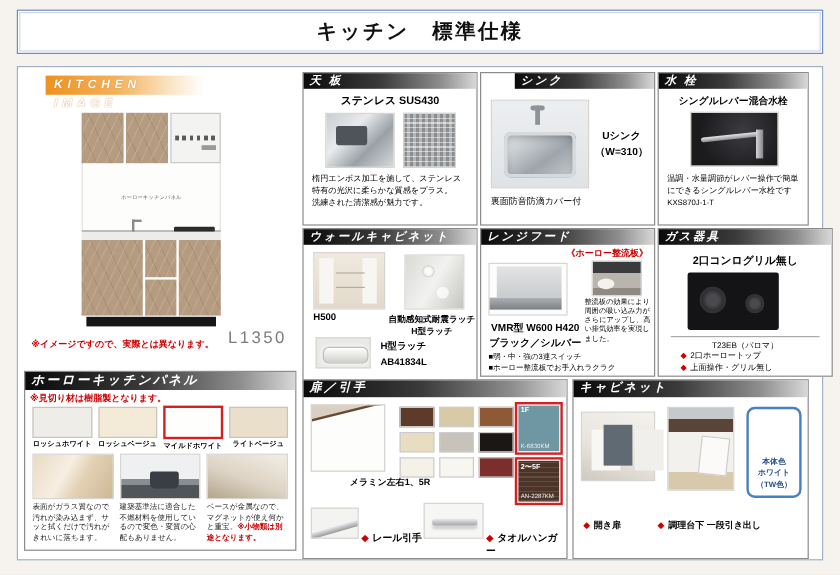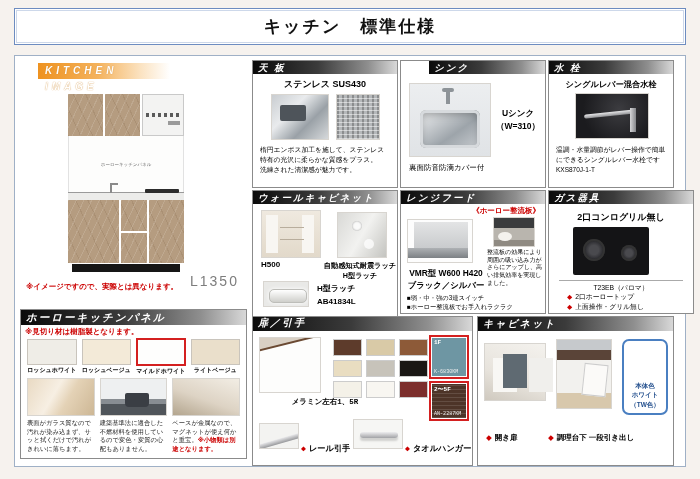--- a/index.html
+++ b/index.html
@@ -145,21 +145,21 @@
   .gs-photo::before { content:""; position:absolute; left:10px; top:12px; width:22px; height:22px; border-radius:50%;
     background:radial-gradient(circle,#4a4a4e 0 30%,#2a2a2e 60%,#1a1a1c 100%); box-shadow:inset 0 0 0 2px #333; }
   .gs-photo::after { content:""; position:absolute; right:12px; top:18px; width:16px; height:16px; border-radius:50%;
     background:radial-gradient(circle,#4a4a4e 0 30%,#2a2a2e 60%,#1a1a1c 100%); box-shadow:inset 0 0 0 2px #333; }
   .gs-div { position:absolute; left:10px; right:10px; top:89px; border-top:1px solid #aaa; }
   .gs-model { position:absolute; left:0; top:92px; width:100%; text-align:center; font-size:6.8px; }
   .gs-bullets { position:absolute; left:18px; top:101px; font-size:6.8px; line-height:1.45; }
   .dia { color:#cc0000; margin-right:3px; }
 
   
-  .dr-box { left:252px; top:316px; width:221px; height:150px;font-family:Liberation Mono, monospace; }
+  .dr-box { left:252px; top:316px; width:221px; height:150px; }
   .dr-box .sec-head, .cb-box .sec-head { height:14px; line-height:14px; font-size:10px; }
   .dr-panel { position:absolute; left:6px; top:20px; width:62px; height:56px; background:#d9d0c4; overflow:hidden; }
   .dr-panel::before { content:""; position:absolute; left:-12px; top:6px; width:90px; height:60px; background:#fdfdfc; transform:rotate(-14deg); box-shadow:0 -2px 0 #6b4a33; }
   .dr-cap { position:absolute; left:0px; top:80px; width:76px; font-weight:bold; font-size:7.5px; text-align:center;margin-left:34px; }
   .dr-grid { position:absolute; left:80px; top:22px; width:96px; display:grid; grid-template-columns:repeat(3,29px); grid-auto-rows:17px; gap:4px; }
   .dr-grid > div { border:1px solid #ccc; }
   .sel-frame { position:absolute; width:40px; border:2px solid #d42020; background:#fff; padding:1px; }
   .sel-frame .chip { position:relative; width:100%; height:100%; }
   .sel-floor { position:absolute; left:2px; top:1px; color:#fff; font-size:6px; font-weight:bold; }
   .sel-code { position:absolute; left:2px; bottom:1px; color:#eee; font-size:5.5px; white-space:nowrap; transform:scale(.92); transform-origin:left; }

